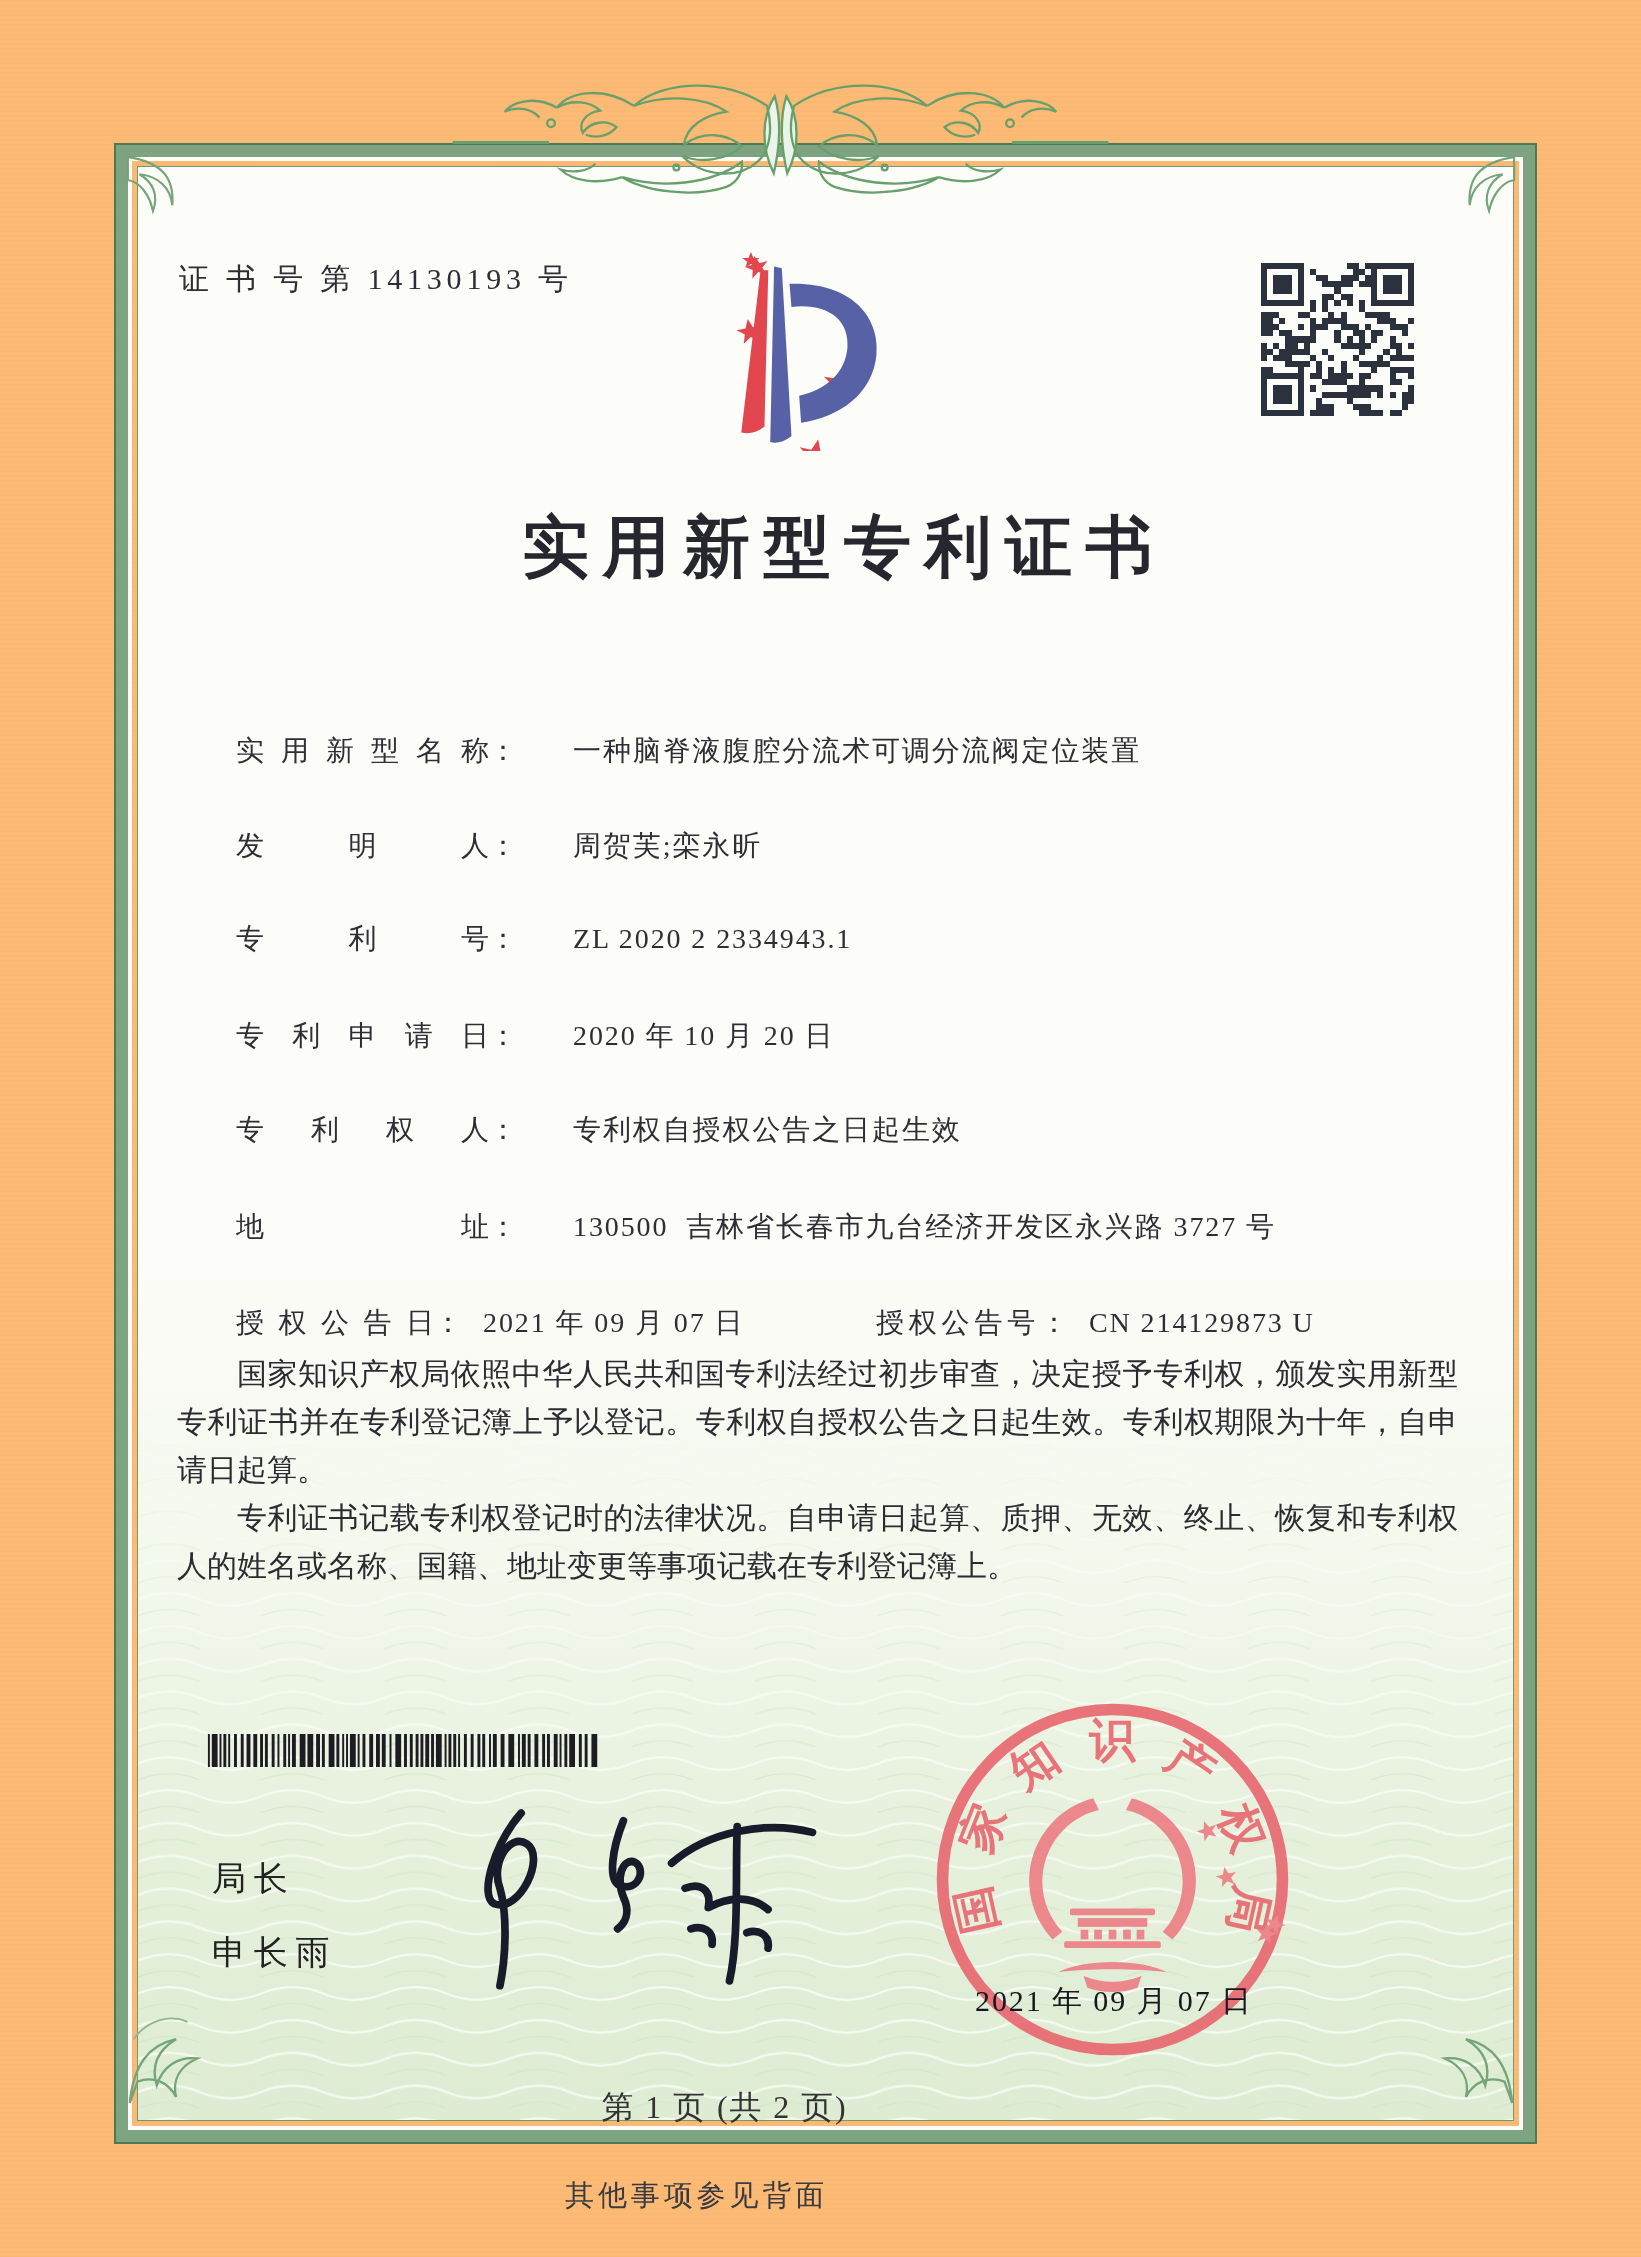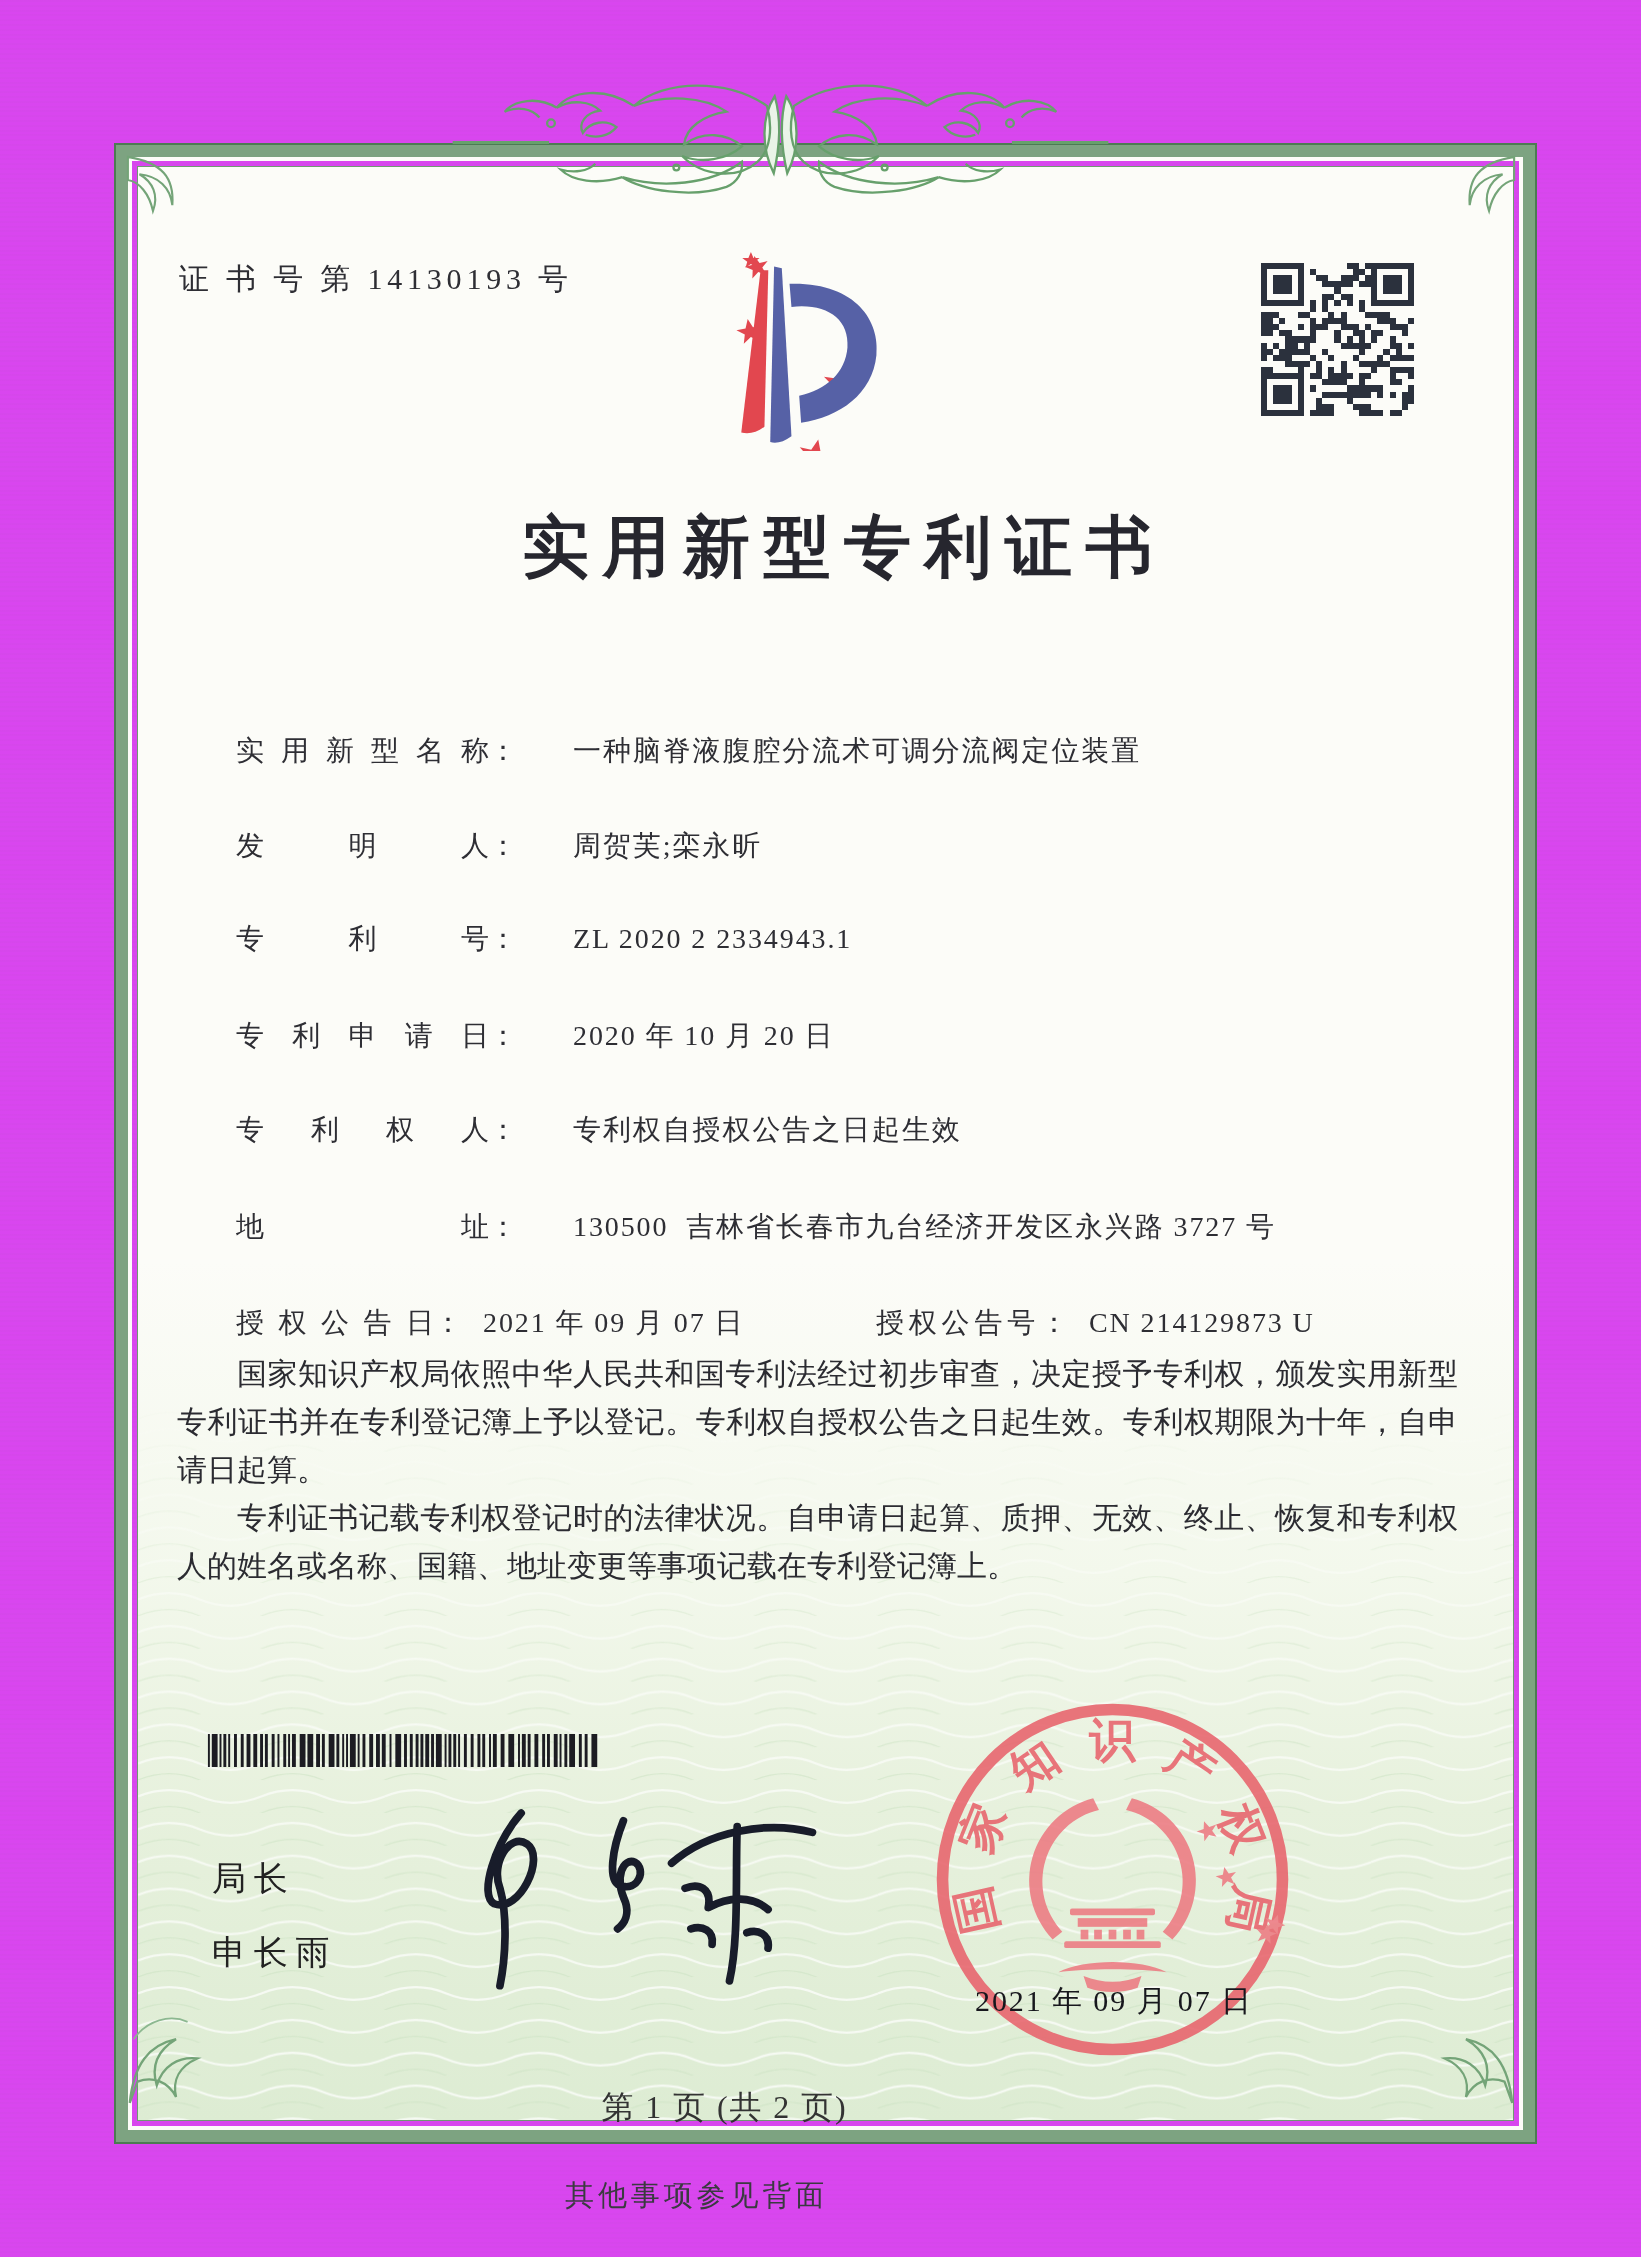--- a/index.html
+++ b/index.html
@@ -1,16 +1,16 @@
 <!DOCTYPE html>
 <html><head>
 <meta charset="utf-8">
 <style>
   html,body{margin:0;padding:0;background:#e9e9e6;}
-  .page{position:relative;width:1641px;height:2257px;margin:0 auto;background:#d946ef;
+  .page{position:relative;width:1641px;height:2257px;margin:0 auto;background:#fdba74;
         font-family:"Liberation Serif","DejaVu Serif",serif;color:#2e2e34;overflow:hidden;}
   .page::before{content:"";position:absolute;inset:0;
         background:repeating-linear-gradient(180deg,rgba(70,110,70,.02) 0 1.9px,rgba(255,255,255,0) 1.9px 4.8px);
         pointer-events:none;}
   .abs{position:absolute;}
   
   .frame{position:absolute;left:116px;top:145px;width:1419px;height:1997px;
          border:12.6px solid #7da381;outline:2.9px solid #4c7b53;box-sizing:border-box;}
   .frame-gap{position:absolute;inset:0;border:4.8px solid #fdfdf9;box-sizing:border-box;}
   .frame-line{position:absolute;inset:4.8px;border:1.9px solid #6f9a72;box-sizing:border-box;overflow:hidden;}

